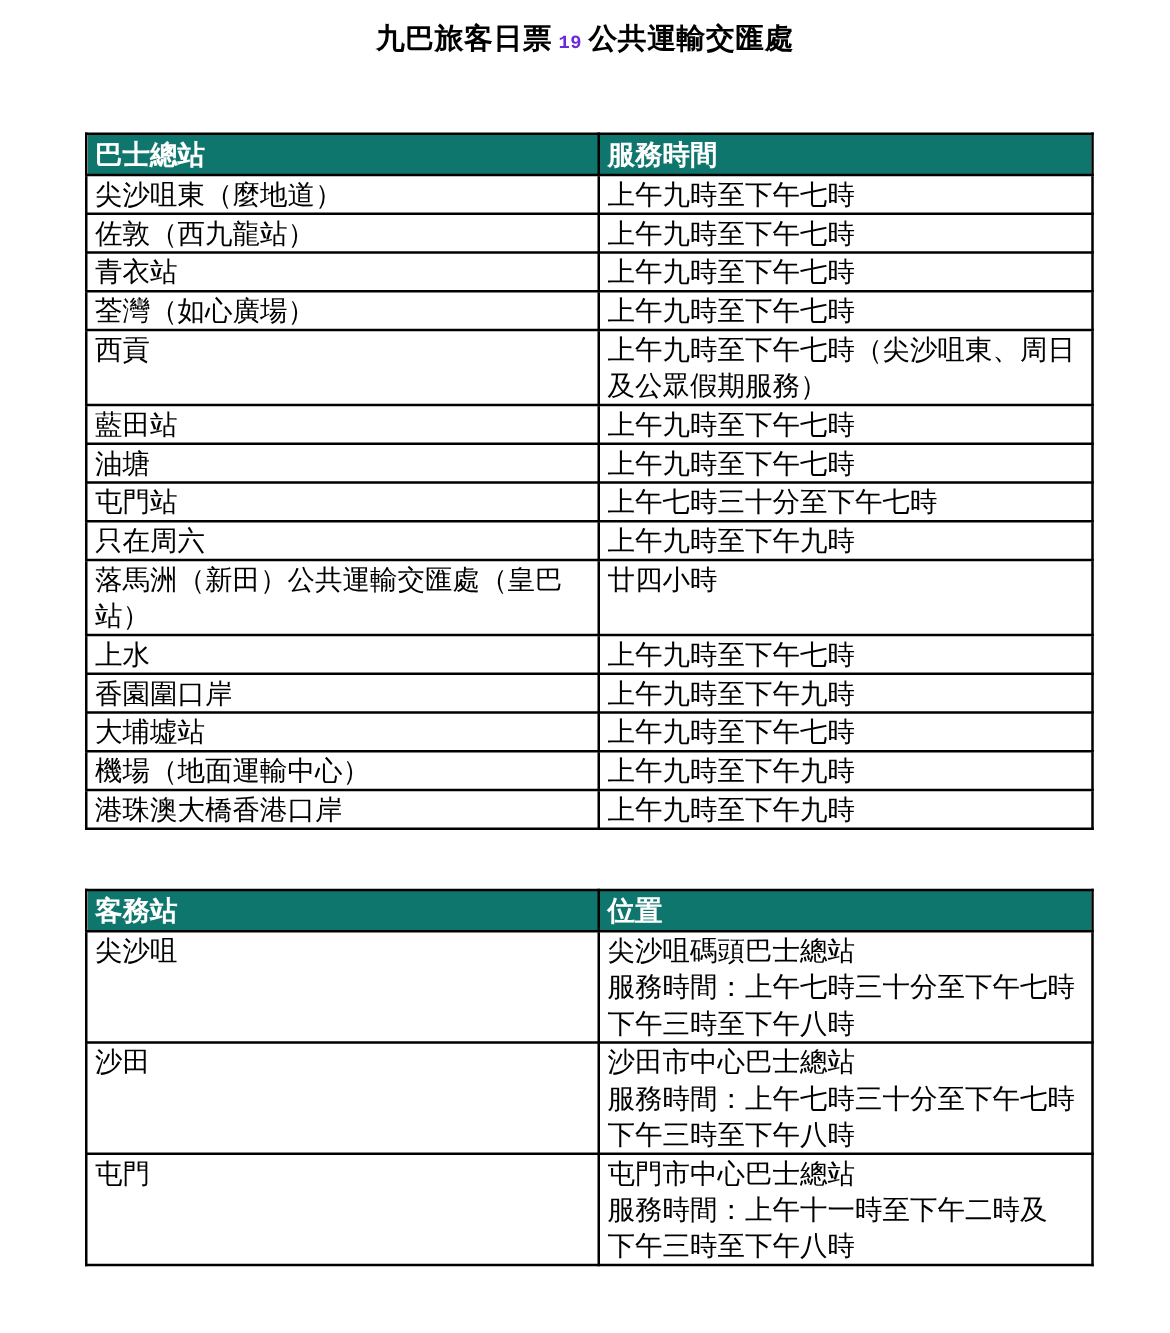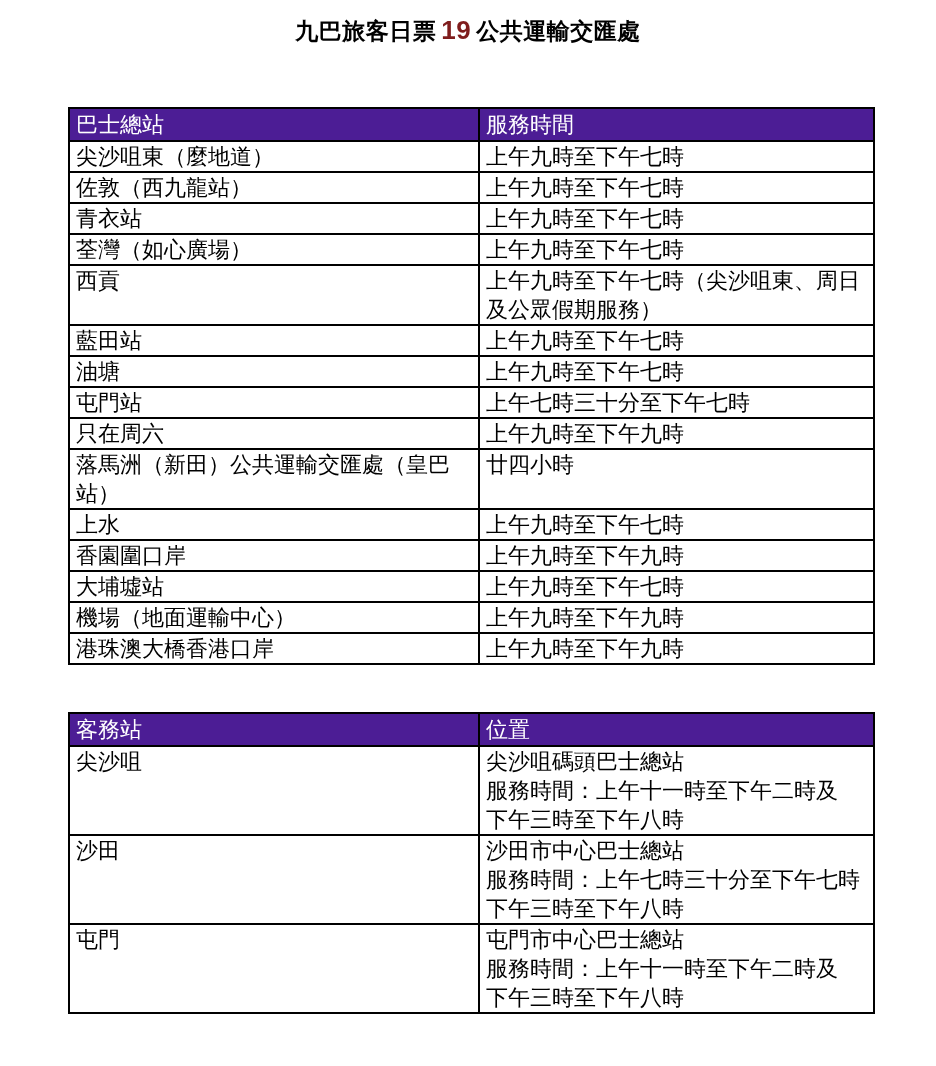--- a/index.html
+++ b/index.html
@@ -15,23 +15,23 @@
     position: relative;
   }
   .doc-title {
     padding-top: 15px;
     text-align: center;
     font-weight: bold;
     font-size: 23px;
     letter-spacing: 0.5px;
   }
   .doc-title .num {
-    color: #7f1d1d;
-    font-family: Liberation Sans, sans-serif;
-    font-size: 26px;
+    color: #6d28d9;
+    font-family: Liberation Mono, monospace;
+    font-size: 15px;
     margin: 0 5px;
   }
   .tbl {
     border-collapse: collapse;
     table-layout: fixed;
     width: 805px;
     margin-left: 68px;
   }
   .tbl-1 { margin-top: 60px; }
   .tbl-2 { margin-top: 47px; }
@@ -41,23 +41,23 @@
     border: 2px solid #000000;
     padding: 0 6px;
     vertical-align: top;
     text-align: left;
     font-size: 22px;
     line-height: 29px;
     white-space: pre-line;
     overflow: hidden;
   }
   .tbl th {
-    background: #4c1d95;
+    background: #0f766e;
     color: #ffffff;
-    font-weight: normal;
+    font-weight: bold;
     line-height: 31px;
     height: 31px;
   }
 </style>
 </head>
 <body>
 
 <div class="doc-title">
   <span>九巴旅客日票</span><span class="num">19</span><span>公共運輸交匯處</span>
 </div>
@@ -147,21 +147,21 @@
   <thead>
     <tr>
       <th>客務站</th>
       <th>位置</th>
     </tr>
   </thead>
   <tbody>
     <tr>
       <td>尖沙咀</td>
       <td>尖沙咀碼頭巴士總站
-服務時間：上午十一時至下午二時及
+服務時間：上午七時三十分至下午七時
 下午三時至下午八時</td>
     </tr>
     <tr>
       <td>沙田</td>
       <td>沙田市中心巴士總站
 服務時間：上午七時三十分至下午七時
 下午三時至下午八時</td>
     </tr>
     <tr>
       <td>屯門</td>

